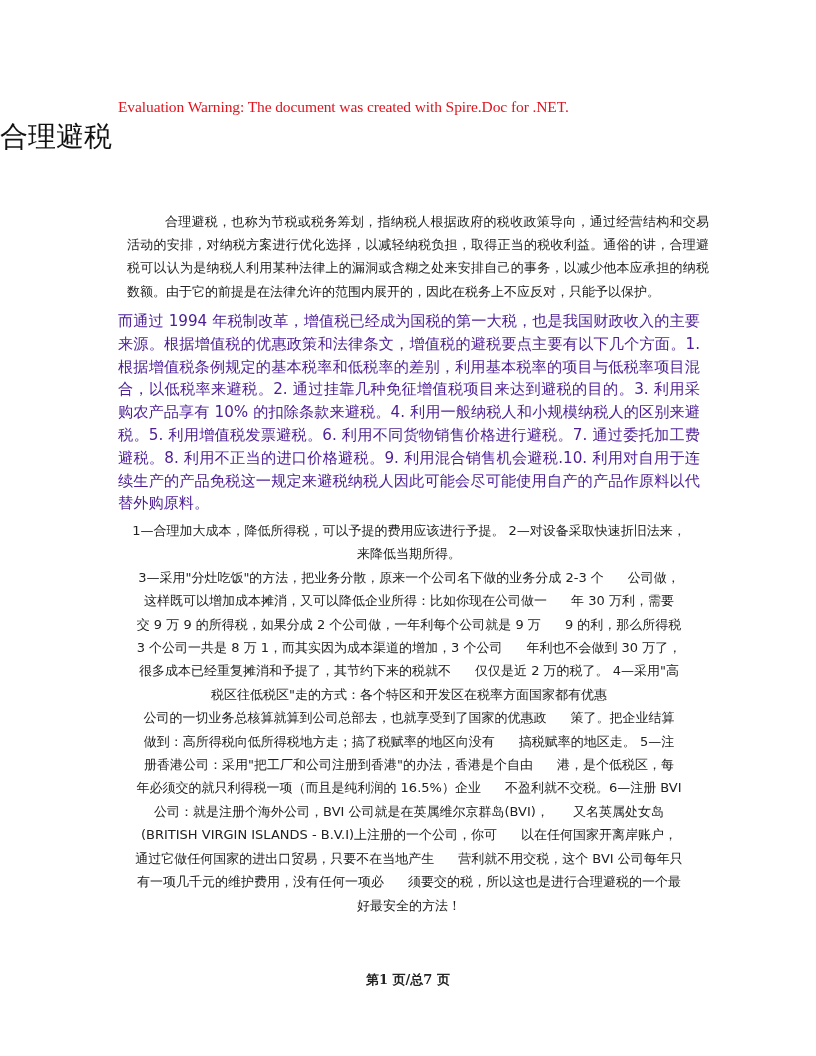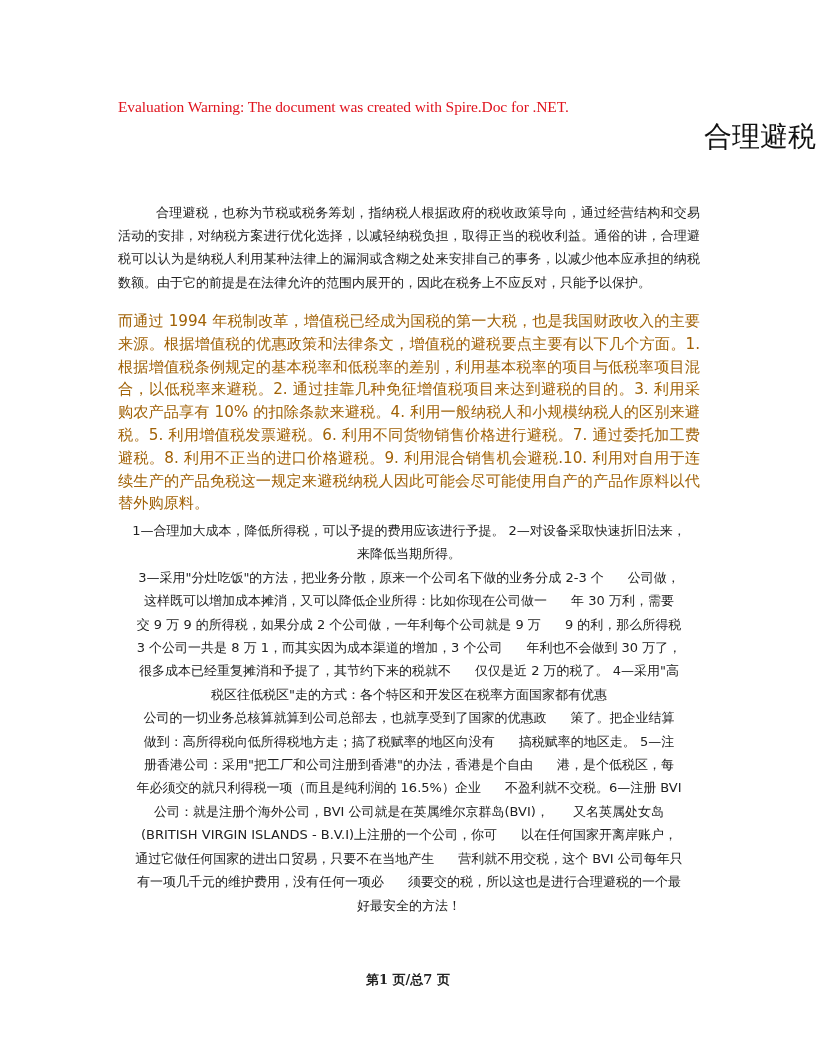--- a/index.html
+++ b/index.html
@@ -4,53 +4,53 @@
 <style>
   html, body { margin: 0; padding: 0; background: #ffffff; }
   body { width: 816px; height: 1056px; position: relative; overflow: hidden; }
   .page { position: absolute; left: 0; top: 0; width: 816px; height: 1056px; background: #fff; }
   .warning {
     position: absolute; left: 118px; top: 98px;
     font-family: "Liberation Serif", serif; font-size: 15.5px; color: #e0141e;
     white-space: nowrap; letter-spacing: -0.1px;
   }
   .title {
-    position: absolute; left: 0; width: 816px; top: 118px; text-align: right;
+    position: absolute; left: 0; width: 816px; top: 118px; text-align: left;
     font-family: "DejaVu Serif", "Liberation Serif", serif; font-size: 28px; color: #111;
     font-weight: normal;
   }
   .p1 {
     position: absolute; left: 118px; top: 201px; width: 582px;
     font-family: "DejaVu Serif", "Liberation Serif", serif; font-size: 13px; line-height: 23.2px;
     color: #222; text-indent: 38px; text-align: justify;
   }
   .p2 {
     position: absolute; left: 118px; top: 310px; width: 582px;
     font-family: "DejaVu Sans", "Liberation Sans", sans-serif; font-size: 15.2px; line-height: 22.8px;
-    color: #a16207; text-align: justify;
+    color: #4c1d95; text-align: justify;
   }
   .p3 {
     position: absolute; left: 118px; top: 519px; width: 582px;
     font-family: "DejaVu Sans", "Liberation Sans", sans-serif; font-size: 13px; line-height: 23.4px;
     color: #222;
   }
   .p3 .line { display: block; white-space: nowrap; text-align: center; }
   .gap { display: inline-block; width: 24px; }
   .footer {
     position: absolute; left: 0; width: 816px; top: 971px; text-align: center;
     font-family: "DejaVu Serif", "Liberation Serif", serif; font-size: 13px; color: #222; font-weight: bold;
   }
 </style>
 </head>
 <body>
 
 <div class="page">
   <div class="warning">Evaluation Warning: The document was created with Spire.Doc for .NET.</div>
   <h1 class="title" style="margin:0;">合理避税</h1>
-  <p class="p1" style="margin:0;">合理避税，也称为节税或税务筹划，指纳税人根据政府的税收政策导向，通过经营结构和交易活动的安排，对纳税方案进行优化选择，以减轻纳税负担，取得正当的税收利益。通俗的讲，合理避税可以认为是纳税人利用某种法律上的漏洞或含糊之处来安排自己的事务，以减少他本应承担的纳税数额。由于它的前提是在法律允许的范围内展开的，因此在税务上不应反对，只能予以保护。</p>
+  <p class="p1" style="margin:9px;">合理避税，也称为节税或税务筹划，指纳税人根据政府的税收政策导向，通过经营结构和交易活动的安排，对纳税方案进行优化选择，以减轻纳税负担，取得正当的税收利益。通俗的讲，合理避税可以认为是纳税人利用某种法律上的漏洞或含糊之处来安排自己的事务，以减少他本应承担的纳税数额。由于它的前提是在法律允许的范围内展开的，因此在税务上不应反对，只能予以保护。</p>
   <p class="p2" style="margin:0;">而通过 1994 年税制改革，增值税已经成为国税的第一大税，也是我国财政收入的主要来源。根据增值税的优惠政策和法律条文，增值税的避税要点主要有以下几个方面。1. 根据增值税条例规定的基本税率和低税率的差别，利用基本税率的项目与低税率项目混合，以低税率来避税。2. 通过挂靠几种免征增值税项目来达到避税的目的。3. 利用采购农产品享有 10% 的扣除条款来避税。4. 利用一般纳税人和小规模纳税人的区别来避税。5. 利用增值税发票避税。6. 利用不同货物销售价格进行避税。7. 通过委托加工费避税。8. 利用不正当的进口价格避税。9. 利用混合销售机会避税.10. 利用对自用于连续生产的产品免税这一规定来避税纳税人因此可能会尽可能使用自产的产品作原料以代替外购原料。</p>
   <div class="p3" id="p3">
       <span class="line"><span>1—合理加大成本，降低所得税，可以予提的费用应该进行予提。 2—对设备采取快速折旧法来，</span></span>
       <span class="line"><span>来降低当期所得。</span></span>
       <span class="line"><span>3—采用"分灶吃饭"的方法，把业务分散，原来一个公司名下做的业务分成 2-3 个</span><span class="gap"></span><span>公司做，</span></span>
       <span class="line"><span>这样既可以增加成本摊消，又可以降低企业所得：比如你现在公司做一</span><span class="gap"></span><span>年 30 万利，需要</span></span>
       <span class="line"><span>交 9 万 9 的所得税，如果分成 2 个公司做，一年利每个公司就是 9 万</span><span class="gap"></span><span>9 的利，那么所得税</span></span>
       <span class="line"><span>3 个公司一共是 8 万 1，而其实因为成本渠道的增加，3 个公司</span><span class="gap"></span><span>年利也不会做到 30 万了，</span></span>
       <span class="line"><span>很多成本已经重复摊消和予提了，其节约下来的税就不</span><span class="gap"></span><span>仅仅是近 2 万的税了。 4—采用"高</span></span>
       <span class="line"><span>税区往低税区"走的方式：各个特区和开发区在税率方面国家都有优惠</span></span>

